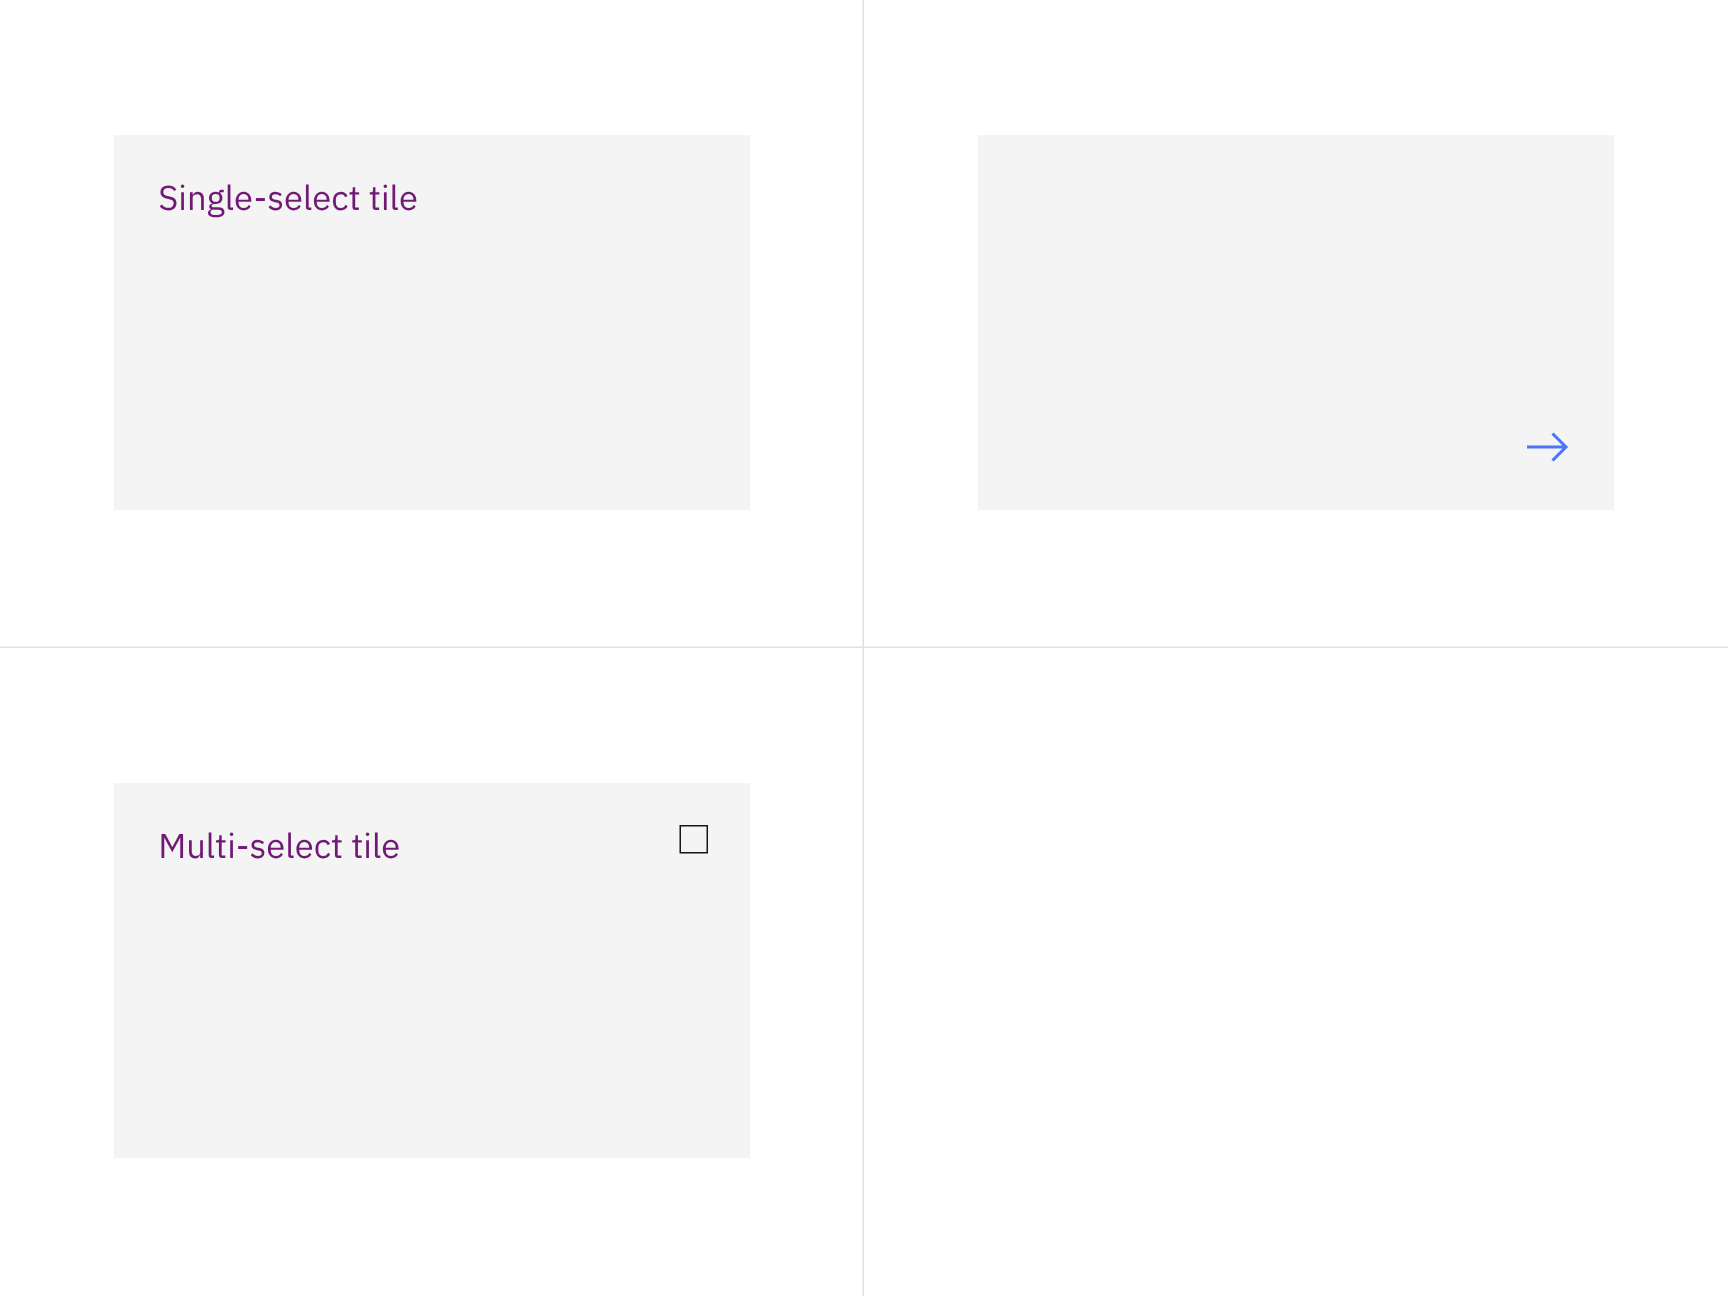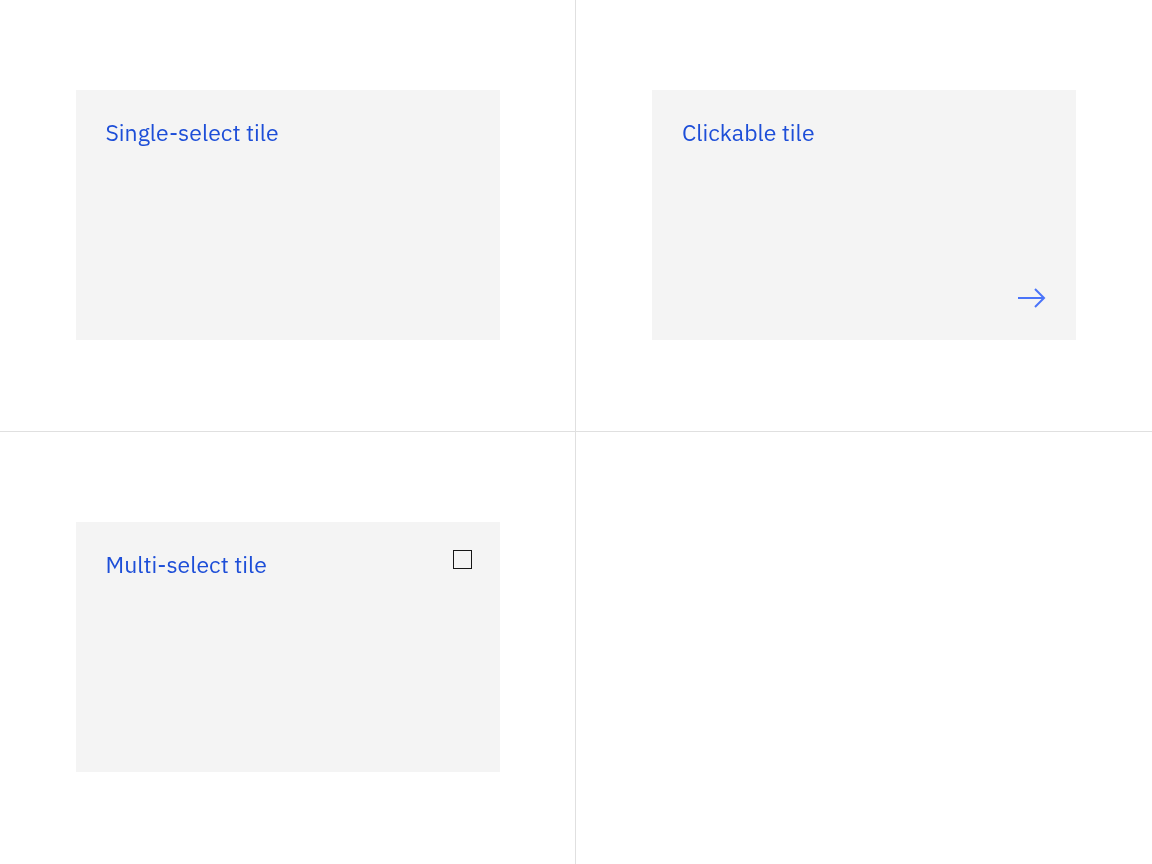--- a/index.html
+++ b/index.html
@@ -36,21 +36,21 @@
       position: relative;
       width: 424px;
       height: 250px;
       background: #f4f4f4;
       padding: 28px 30px;
       cursor: pointer;
     }
     .tile-title {
       font-size: 23px;
       font-weight: 400;
-      color: #1d4ed8;
+      color: #701a75;
       letter-spacing: 0px;
       line-height: 1.3;
     }
     .tile-icon-br {
       position: absolute;
       right: 28px;
       bottom: 28px;
       display: inline-flex;
     }
     .tile-icon-tr {
@@ -95,21 +95,20 @@
 <div class="grid">
 
   <div class="cell cell-top-left">
     <div class="tile">
       <div class="tile-title">Single-select tile</div>
     </div>
   </div>
 
   <div class="cell cell-top-right">
     <div class="tile">
-      <div class="tile-title">Clickable tile</div>
       <span class="tile-icon-br arrow-icon">
         <svg viewBox="0 0 32 28">
           <path d="M2 14 H28 M19 5 L28 14 L19 23"></path>
         </svg>
       </span>
     </div>
   </div>
 
   <div class="cell cell-bottom-left">
     <div class="tile">

